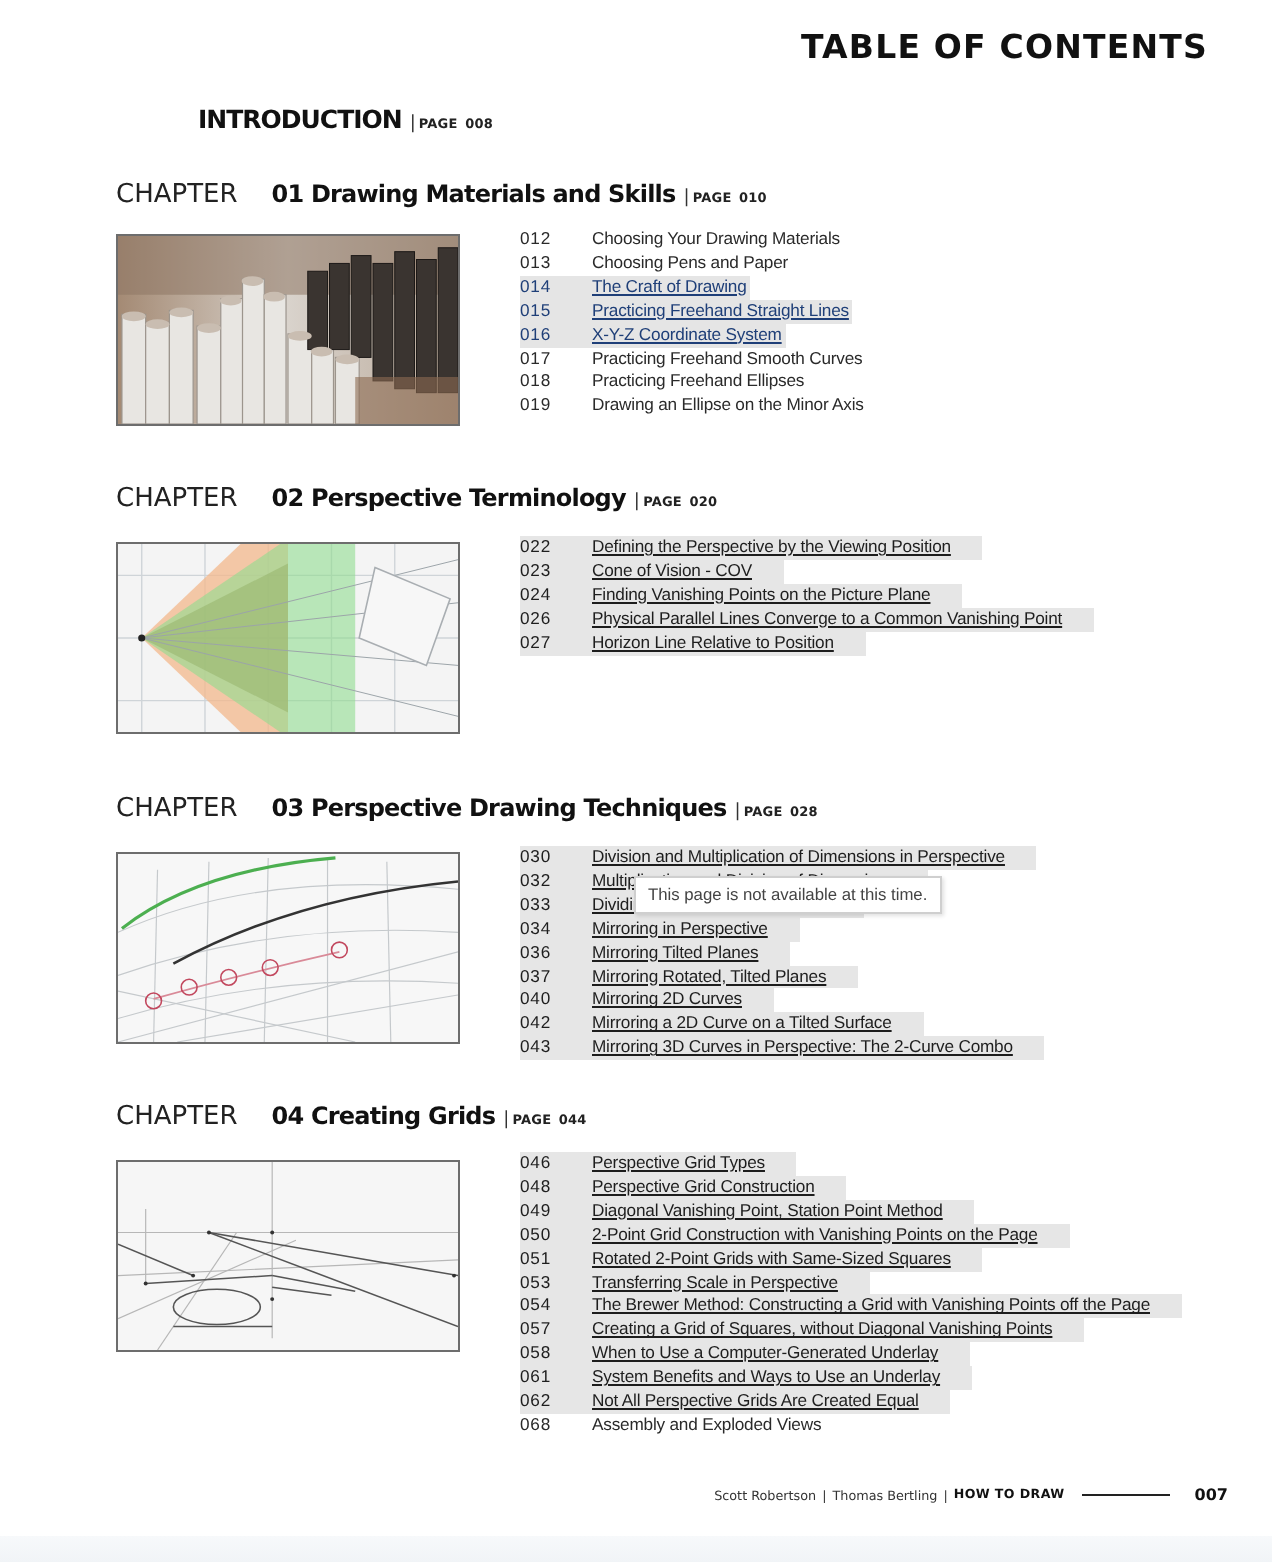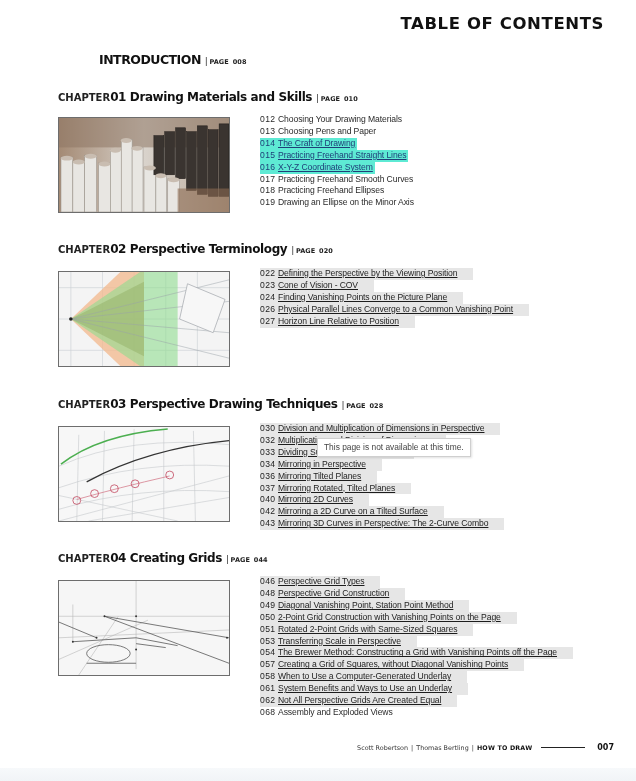--- a/index.html
+++ b/index.html
@@ -18,47 +18,47 @@
   }
   .sep { font-weight: normal; color: #333; font-size: 9px; margin: 0 2px 0 4px; }
   .pg { font-size: 6.5px; font-weight: bold; letter-spacing: 0.1px; color: #222; }
 
   .chapter-head {
     position: absolute; left: 58px;
     font-size: 12px; font-weight: bold; letter-spacing: -0.4px; color: #111;
     white-space: nowrap;
   }
   .chapter-head .ch-word {
-    font-weight: bold; font-size: 10px; letter-spacing: 0; color: #222;
-    text-transform: uppercase; margin-right: 0;
+    font-weight: normal; font-size: 13px; letter-spacing: 0; color: #222;
+    text-transform: uppercase; margin-right: 17px;
   }
 
   .thumb {
     position: absolute; left: 58px; width: 172px; height: 96px;
     border: 1px solid #6d6d6d; overflow: hidden; background: #eee;
   }
   .thumb svg { display: block; width: 100%; height: 100%; }
 
   .toc-list {
     position: absolute; left: 260px; list-style: none;
     font-family: "Liberation Sans", sans-serif; font-size: 8.6px; letter-spacing: -0.1px;
   }
   .toc-item {
     height: 11.9px; line-height: 11.9px; white-space: nowrap; color: #2a2a2a;
     display: block;
   }
-  .toc-item .num { display: inline-block; width: 18px; letter-spacing: 0.4px; }
+  .toc-item .num { display: inline-block; width: 36px; letter-spacing: 0.4px; }
   .toc-item.linked {
     display: table; padding-right: 16px;
     background: #e6e6e6; text-decoration: underline; text-decoration-color: #1d1d1d;
     text-underline-offset: 1px; color: #1e1e1e;
   }
   .toc-item.visited {
     display: table; padding-right: 2px;
-    background: #5eead4; color: #1f3f78; text-decoration: underline;
+    background: #e5e5e5; color: #1f3f78; text-decoration: underline;
     text-decoration-color: #1f3f78; text-underline-offset: 1px;
   }
 
   .tooltip {
     position: absolute; left: 317px; top: 438px;
     background: #ffffff; border: 1px solid #cfcfcf;
     box-shadow: 1px 1px 2px rgba(0,0,0,0.12);
     font-family: Liberation Sans, sans-serif; font-size: 8.4px; color: #444;
     padding: 3px 6px 4px 6px; white-space: nowrap;
   }

